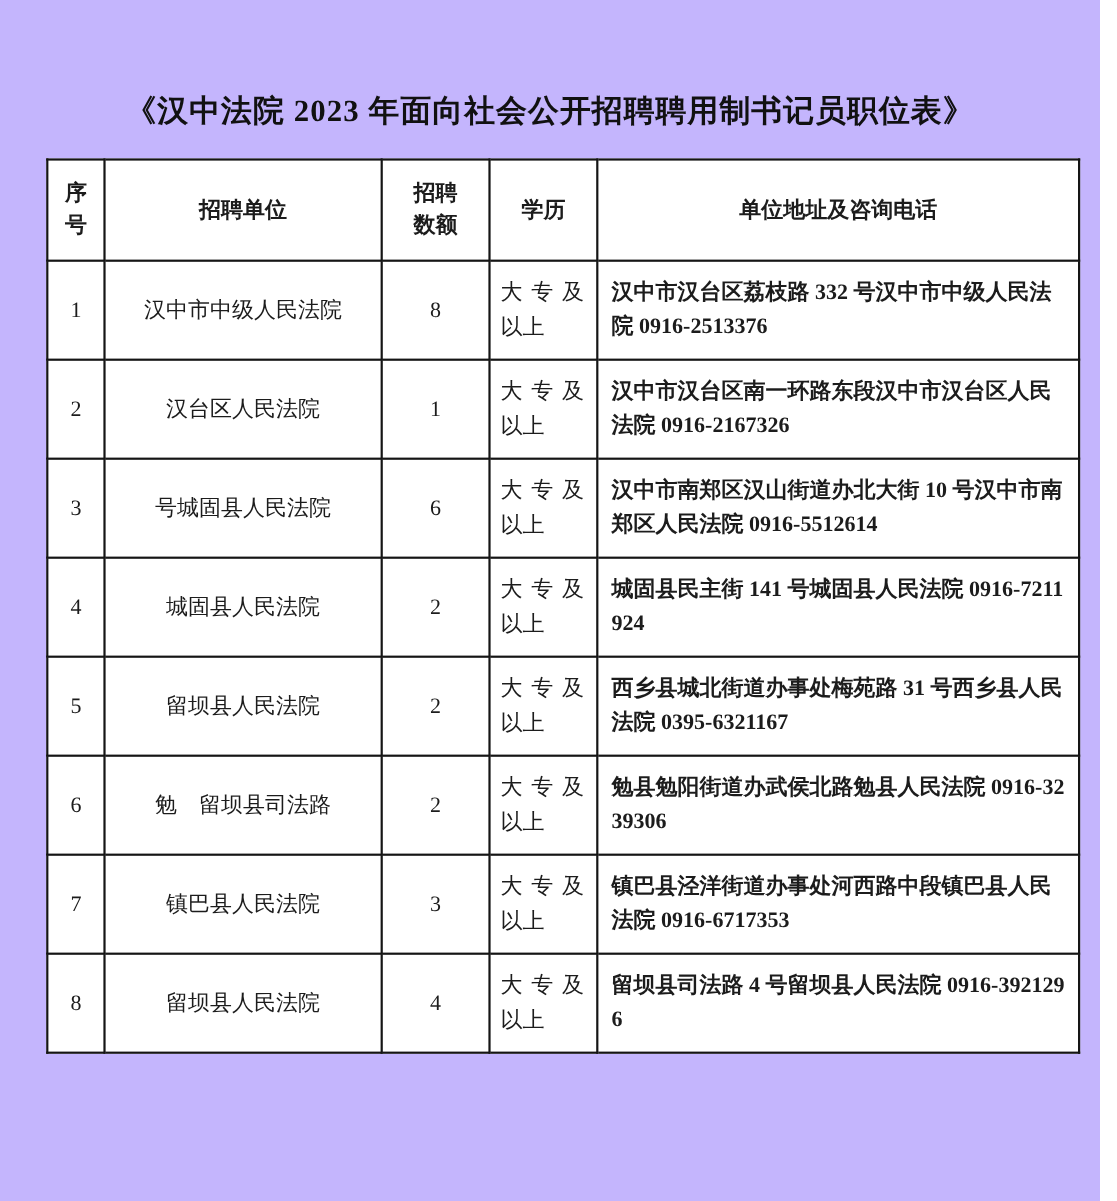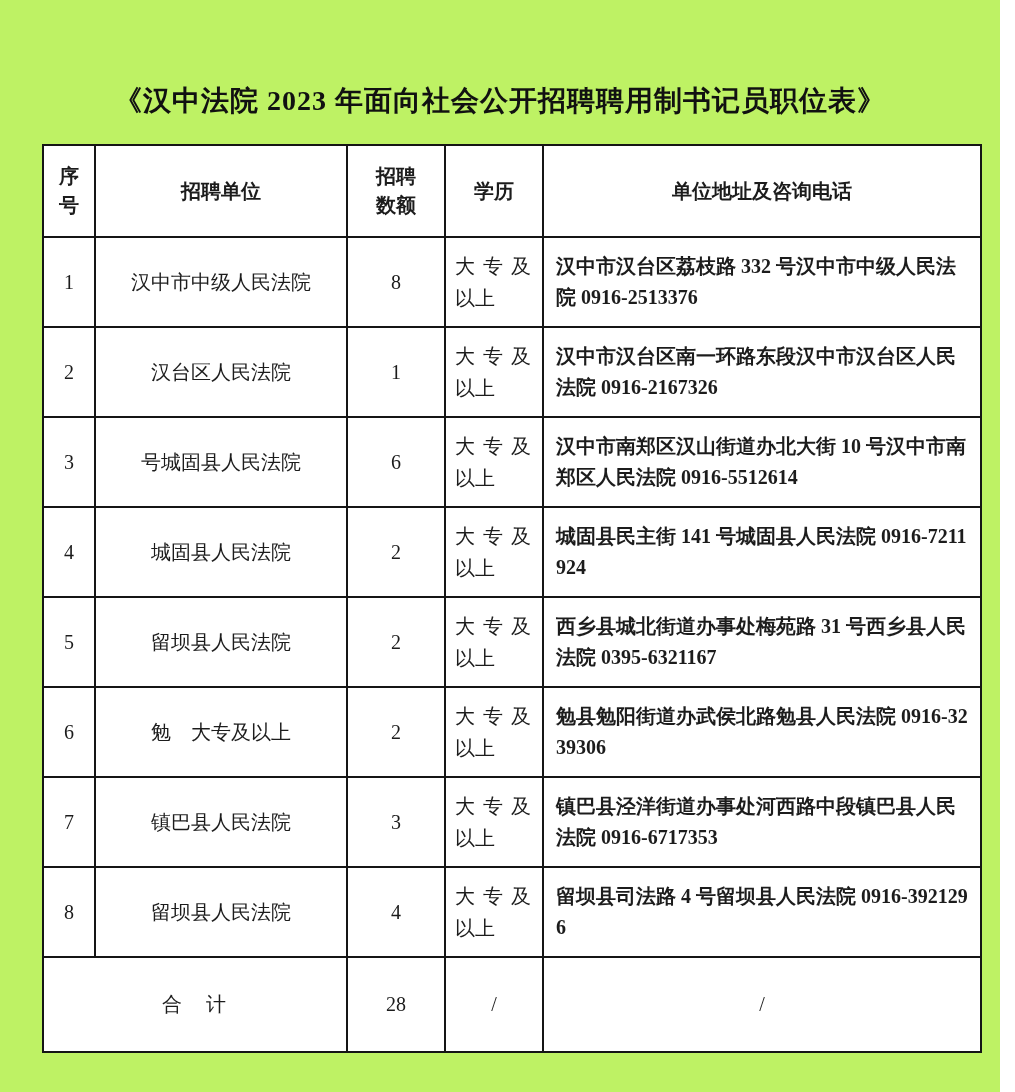--- a/index.html
+++ b/index.html
@@ -4,21 +4,21 @@
 <style>
   html, body {
     margin: 0;
     padding: 0;
     background: #ffffff;
   }
   .page {
     position: relative;
     width: 1000px;
     height: 1092px;
-    background: #bef264;
+    background: #c4b5fd;
     font-family: "Liberation Serif", "DejaVu Serif", serif;
     color: #1c1c1c;
   }
   .doc-title {
     position: absolute;
     top: 82px;
     left: 0;
     width: 100%;
     margin: 0;
     text-align: center;
@@ -176,21 +176,21 @@
         <td class="c-edu">
           <div class="edu-inner">大专及以上</div>
         </td>
         <td class="c-addr">
           <div class="addr-inner">西乡县城北街道办事处梅苑路 31 号西乡县人民法院 0395-6321167</div>
         </td>
       </tr>
 
       <tr class="body-row">
         <td class="c-no">6</td>
-        <td class="c-unit">勉　大专及以上</td>
+        <td class="c-unit">勉　留坝县司法路</td>
         <td class="c-quota">2</td>
         <td class="c-edu">
           <div class="edu-inner">大专及以上</div>
         </td>
         <td class="c-addr">
           <div class="addr-inner">勉县勉阳街道办武侯北路勉县人民法院 0916-3239306</div>
         </td>
       </tr>
 
       <tr class="body-row">
@@ -210,23 +210,17 @@
         <td class="c-unit">留坝县人民法院</td>
         <td class="c-quota">4</td>
         <td class="c-edu">
           <div class="edu-inner">大专及以上</div>
         </td>
         <td class="c-addr">
           <div class="addr-inner">留坝县司法路 4 号留坝县人民法院 0916-3921296</div>
         </td>
       </tr>
 
-      <tr class="total-row">
-        <td class="c-total" colspan="2">合　计</td>
-        <td class="c-quota">28</td>
-        <td class="c-center">/</td>
-        <td class="c-center">/</td>
-      </tr>
 
     </tbody>
   </table>
 
 </div>
 
 </body></html>

